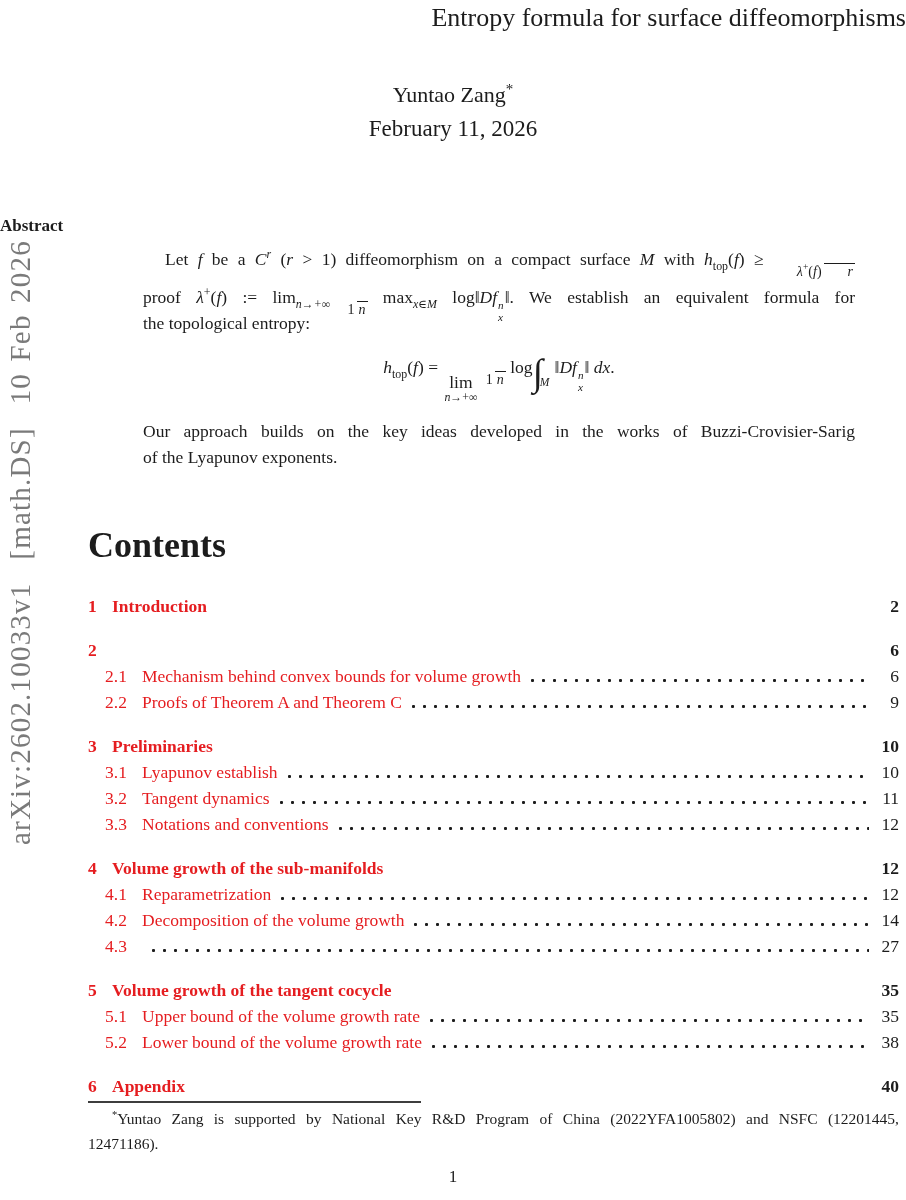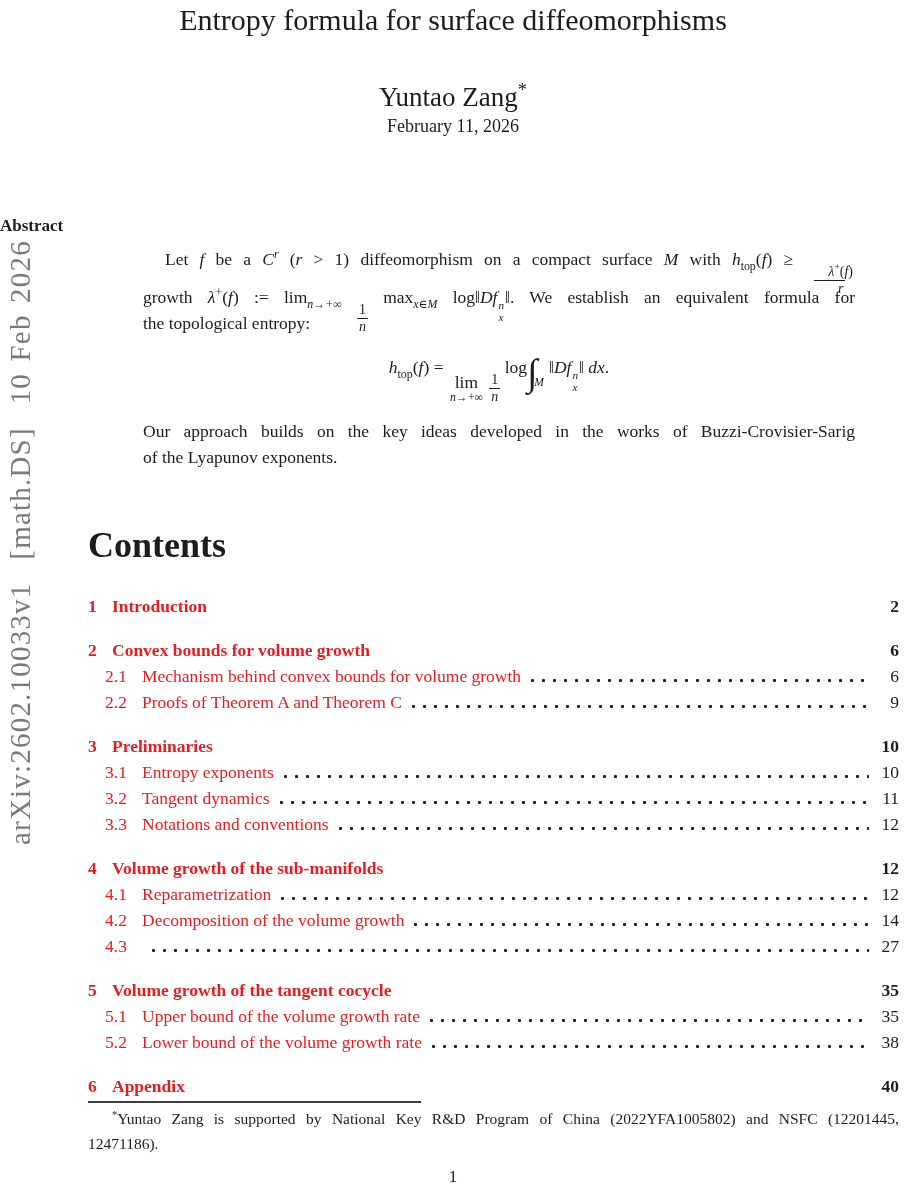--- a/index.html
+++ b/index.html
@@ -18,42 +18,42 @@
 
   
   .arxiv{
     position:absolute;top:845px;left:4px;
     transform:rotate(-90deg);transform-origin:top left;
     font-size:29px;letter-spacing:1.2px;word-spacing:3px;
     color:var(--gray);white-space:pre;
   }
 
   
-  .title{position:absolute;top:3px;left:0;width:906px;text-align:center;font-size:30px;}
-  .author{position:absolute;top:82px;left:0;width:906px;text-align:center;font-size:27px;}
-  .date{position:absolute;top:116px;left:0;width:906px;text-align:center;font-size:18px;}
+  .title{position:absolute;top:3px;left:0;width:906px;text-align:right;font-size:26px;}
+  .author{position:absolute;top:82px;left:0;width:906px;text-align:center;font-size:22px;}
+  .date{position:absolute;top:116px;left:0;width:906px;text-align:center;font-size:23px;}
 
   
   .abs-head{position:absolute;top:216px;left:0;width:906px;text-align:left;font-size:17px;font-weight:bold;}
   .abs-body{position:absolute;top:249px;left:143px;width:712px;font-size:17.5px;}
   .jl{text-align:justify;text-align-last:justify;}
   .ll{text-align:left;}
   .abs-line{height:26px;}
   .abs-line.tall{height:38px;}
   .indent{text-indent:22px;}
   .equation{height:48px;margin-top:14px;margin-bottom:20px;text-align:center;font-size:17.5px;padding-top:4px;}
 
   
   .seg-p{}
   .seg-i{font-style:italic;}
   .seg-sup{vertical-align:super;font-size:68%;line-height:0;}
   .seg-sub{vertical-align:sub;font-size:68%;line-height:0;}
   .seg-isup{vertical-align:super;font-size:68%;font-style:italic;line-height:0;}
   .seg-isub{vertical-align:sub;font-size:68%;font-style:italic;line-height:0;}
-  .frac{display:inline-flex;flex-direction:column;align-items:center;vertical-align:-0.75em;font-size:80%;line-height:1.15;}
+  .frac{display:inline-flex;flex-direction:row;align-items:flex-end;vertical-align:-0.75em;font-size:80%;line-height:1.15;}
   .frac .fden{border-top:1.3px solid currentColor;padding:0 2px;}
   .frac .fnum{padding:0 2px;}
   .under{display:inline-flex;flex-direction:column;vertical-align:-0.85em;line-height:1.05;margin:0 2px;}
   .under .ubot{font-size:68%;}
   .intwrap{white-space:nowrap;}
   .bigint{font-size:215%;line-height:0;vertical-align:-0.33em;}
   .intsub{font-size:66%;font-style:italic;vertical-align:-1.15em;line-height:0;margin-left:-3px;margin-right:5px;}
   .supsub{display:inline-flex;flex-direction:column;align-items:flex-start;font-size:64%;line-height:1.15;vertical-align:-0.5em;margin-left:1px;margin-right:1px;}
 
   
@@ -91,21 +91,21 @@
   <div class="author"><span class="seg-p">Yuntao Zang</span><span class="seg-sup">*</span></div>
   <div class="date">February 11, 2026</div>
 
   <div class="abs-head">Abstract</div>
 
   <div class="abs-body">
     <div class="abs-line tall jl indent"><span class="seg-p">Let </span><span class="seg-i">f</span><span class="seg-p"> be a </span><span class="seg-i">C</span><span class="seg-isup">r</span><span class="seg-p"> (</span><span class="seg-i">r</span><span class="seg-p"> &gt; 1) diffeomorphism on a compact surface </span><span class="seg-i">M</span><span class="seg-p"> with </span><span class="seg-i">h</span><span class="seg-sub">top</span><span class="seg-p">(</span><span class="seg-i">f</span><span class="seg-p">) ≥ </span><span class="frac">
           <span class="fnum"><span class="seg-i">λ</span><span class="seg-sup">+</span><span class="seg-p">(</span><span class="seg-i">f</span><span class="seg-p">)</span></span>
           <span class="fden"><span class="seg-i">r</span></span>
         </span></div>
-    <div class="abs-line jl"><span class="seg-p">growth </span><span class="seg-i">λ</span><span class="seg-sup">+</span><span class="seg-p">(</span><span class="seg-i">f</span><span class="seg-p">) := lim</span><span class="seg-isub">n→+∞</span><span class="seg-p"> </span><span class="frac">
+    <div class="abs-line jl"><span class="seg-p">proof </span><span class="seg-i">λ</span><span class="seg-sup">+</span><span class="seg-p">(</span><span class="seg-i">f</span><span class="seg-p">) := lim</span><span class="seg-isub">n→+∞</span><span class="seg-p"> </span><span class="frac">
           <span class="fnum"><span class="seg-p">1</span></span>
           <span class="fden"><span class="seg-i">n</span></span>
         </span><span class="seg-p"> max</span><span class="seg-isub">x∈M</span><span class="seg-p"> log</span><span class="seg-p">‖</span><span class="seg-i">Df</span><span class="supsub">
           <span class="ss-sup seg-i"><span class="seg-i">n</span></span>
           <span class="ss-sub seg-i"><span class="seg-i">x</span></span>
         </span><span class="seg-p">‖.  We establish an equivalent formula for</span></div>
     <div class="abs-line ll"><span class="seg-p">the topological entropy:</span></div>
     <div class="equation"><span class="seg-i">h</span><span class="seg-sub">top</span><span class="seg-p">(</span><span class="seg-i">f</span><span class="seg-p">) = </span><span class="under">
           <span class="utop"><span class="seg-p">lim</span></span>
           <span class="ubot"><span class="seg-i">n</span><span class="seg-p">→+∞</span></span>
@@ -124,21 +124,20 @@
 
   <div class="toc">
       <div class="toc-row lv1">
       <span class="num">1</span>
       <span class="ttl">Introduction</span>
       <span class="leader"></span>
       <span class="pg">2</span>
     </div>
       <div class="toc-row lv1">
       <span class="num">2</span>
-      <span class="ttl">Convex bounds for volume growth</span>
       <span class="leader"></span>
       <span class="pg">6</span>
     </div>
       <div class="toc-row lv2">
       <span class="num">2.1</span>
       <span class="ttl">Mechanism behind convex bounds for volume growth</span>
       <span class="leader dots"></span>
       <span class="pg">6</span>
     </div>
       <div class="toc-row lv2">
@@ -148,21 +147,21 @@
       <span class="pg">9</span>
     </div>
       <div class="toc-row lv1">
       <span class="num">3</span>
       <span class="ttl">Preliminaries</span>
       <span class="leader"></span>
       <span class="pg">10</span>
     </div>
       <div class="toc-row lv2">
       <span class="num">3.1</span>
-      <span class="ttl">Entropy exponents</span>
+      <span class="ttl">Lyapunov establish</span>
       <span class="leader dots"></span>
       <span class="pg">10</span>
     </div>
       <div class="toc-row lv2">
       <span class="num">3.2</span>
       <span class="ttl">Tangent dynamics</span>
       <span class="leader dots"></span>
       <span class="pg">11</span>
     </div>
       <div class="toc-row lv2">

